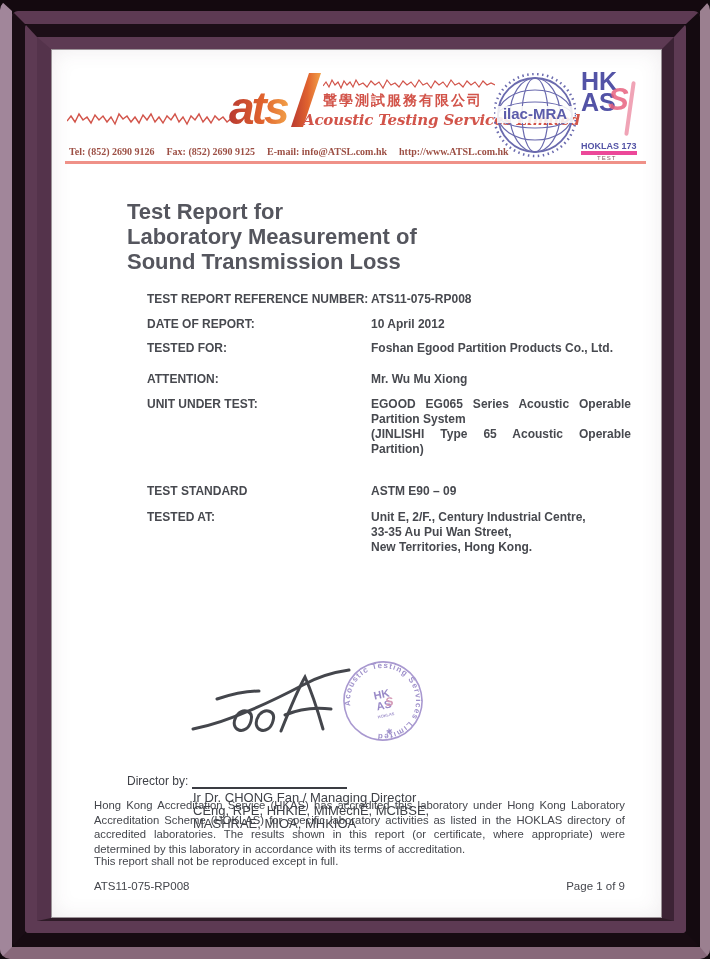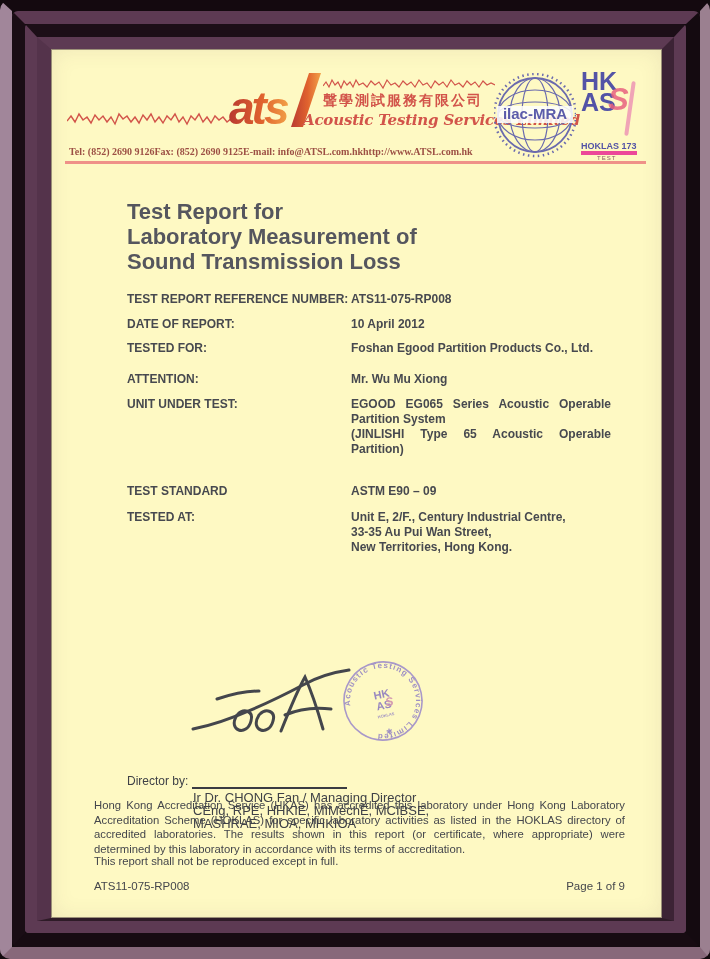--- a/index.html
+++ b/index.html
@@ -15,52 +15,52 @@
         border-color:#5d3a53 #140a10 #170b12 #1a0d15;
         border-radius:6px; }
   .f3 { width:100%; height:100%; border-style:solid;
         border-width:13px 12px 12px 12px;
         border-color:#1c0e17 #5d3a53 #5d3a53 #5d3a53;
         border-radius:4px; }
   .f4 { width:100%; height:100%; border-style:solid;
         border-width:12px 12px 3px 14px;
         border-color:#5d3a53 #3c2335 #2e1b27 #54334b; }
 
-  .paper { position:relative; width:100%; height:100%; background:#fef9c3;
+  .paper { position:relative; width:100%; height:100%; background:#ffffff;
            box-shadow: inset 0 0 0 1px rgba(45,28,38,.45), inset 0 0 22px rgba(90,60,78,.10);
            color:#47494f; }
 
   .abs { position:absolute; }
 
   
   .cn { font-size:14px; font-weight:bold; letter-spacing:2px; color:#d2544a; white-space:nowrap; }
   .en-script { font-family:"DejaVu Serif", serif; font-style:italic; font-size:15px; font-weight:bold;
                color:#d2544a; letter-spacing:-.2px; white-space:nowrap; }
   .addr { font-family:"Liberation Serif", serif; font-size:10px; font-weight:bold; color:#9c4f44; white-space:nowrap; }
-  .contact { display:flex; gap:0;text-align:right; }
+  .contact { display:flex; gap:12px;text-align:right; }
   .rule { height:3px; background:#ef9188; }
 
   
   .hkas { width:72px; height:96px; position:relative; }
   .hkas .blk { font-size:25px; line-height:21px; font-weight:900; color:#5353a6; letter-spacing:0; }
   .hkas .pinkS { position:absolute; left:27px; top:11px; font-size:31px; font-style:italic; font-weight:bold;
                  color:#e8627f; opacity:.85; }
   .hkas .pinkbar { position:absolute; left:47px; top:10px; width:4px; height:55px; background:#f0a4b6;
                    transform:rotate(8deg); border-radius:2px; }
   .hkas .hoklas { position:absolute; left:0; top:70px; font-size:9px; font-weight:bold; color:#5353a6;
                   border-bottom:4px solid #ec4899; padding-bottom:0; white-space:nowrap; }
   .hkas .test { position:absolute; left:16px; top:84px; font-size:6px; color:#8a5a64; letter-spacing:1px; }
 
   
   .title { font-size:22px; font-weight:bold; color:#55565e; line-height:25px; }
 
   
   .fields { width:484px; font-size:12px; font-weight:bold; color:#47494f; }
   .frow { display:flex; line-height:15px; }
-  .flabel { width:224px; flex:none; }
+  .flabel { width:224px; flex:none;margin-left:20px; }
   .fvalue { width:260px; flex:none; }
   .stretch { text-align:justify; text-align-last:justify; }
   .fr1{margin-top:2px}.fr2{margin-top:10px}.fr3{margin-top:9px}.fra{margin-top:8px}
   .fr5{margin-top:8px}.fr6{margin-top:10px}.fr7{margin-top:27px}.fr8{margin-top:11px}
 
   
   .approval { width:330px; height:190px; }
   .app-label { position:absolute; left:0; top:117px; font-size:12px; color:#3f4147; }
   .sig-line { position:absolute; left:65px; top:130px; width:155px; border-top:2px solid #3a3c42; }
   .names { position:absolute; left:66px; top:134px; font-size:13px; line-height:13px; color:#3f4147; }

